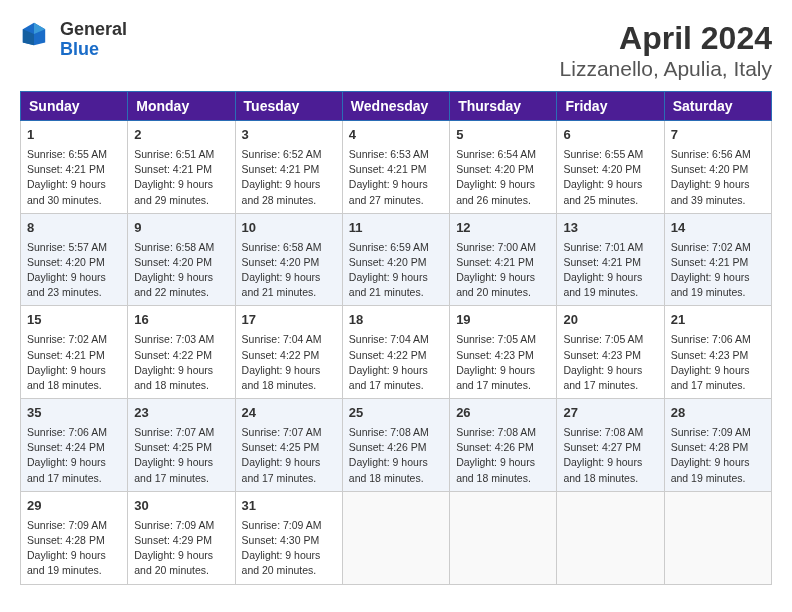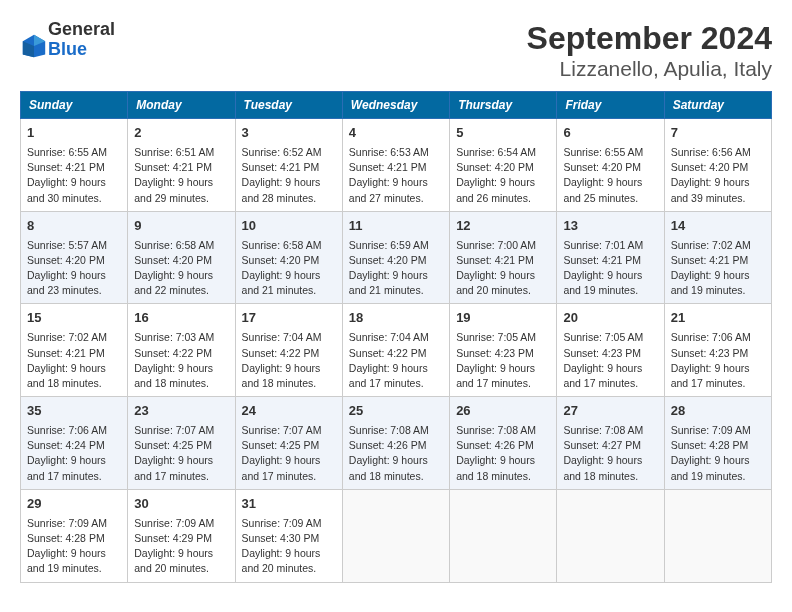--- a/index.html
+++ b/index.html
@@ -11,22 +11,22 @@
       padding: 20px;
     }
     .header {
       display: flex;
       justify-content: space-between;
       align-items: flex-start;
       margin-bottom: 10px;
     }
     .logo {
       display: flex;
-      align-items: flex-end;
-      gap: 0;
+      align-items: flex-start;
+      gap: 12px;
     }
     .logo-text {
       font-size: 18px;
       font-weight: bold;
       line-height: 1.1;
     }
     .logo-text .general { color: #333; }
     .logo-text .blue { color: #1a6cc8; }
     .logo-icon {
       width: 28px;
@@ -42,28 +42,27 @@
     }
     .subtitle {
       font-size: 21px;
       color: #555;
     }
     .calendar {
       width: 100%;
       border-collapse: collapse;
     }
     .calendar th {
-      background-color: #0369a1;
+      background-color: #4c1d95;
       color: #fff;
       text-align: left;
       padding: 6px 8px;
-      font-size: 12px;
+      font-size: 14px;
       font-weight: bold;
       border: 1px solid #2a6db5;
-      font-style: italic;
     }
     .calendar td {
       vertical-align: top;
       padding: 5px 6px;
       font-size: 10.5px;
       color: #333;
       border: 1px solid #ccc;
       width: calc(100% / 7);
       min-height: 80px;
       line-height: 1.45;
@@ -93,21 +92,21 @@
       <polygon points="15,3 27,10 27,24 15,27 3,24 3,10" fill="#1a6cc8"></polygon>
       <polygon points="15,3 27,10 15,15" fill="#3a9ad9"></polygon>
       <polygon points="3,10 15,15 15,27 3,24" fill="#155fa0"></polygon>
     </svg>
     <div class="logo-text">
       <span class="general">General</span><br>
       <span class="blue">Blue</span>
     </div>
   </div>
   <div class="title-block">
-    <div class="month-title">September 2024</div>
+    <div class="month-title">April 2024</div>
     <div class="subtitle">Lizzanello, Apulia, Italy</div>
   </div>
 </div>
 
 <table class="calendar">
   <thead>
     <tr>
       <th>Sunday</th>
       <th>Monday</th>
       <th>Tuesday</th>

